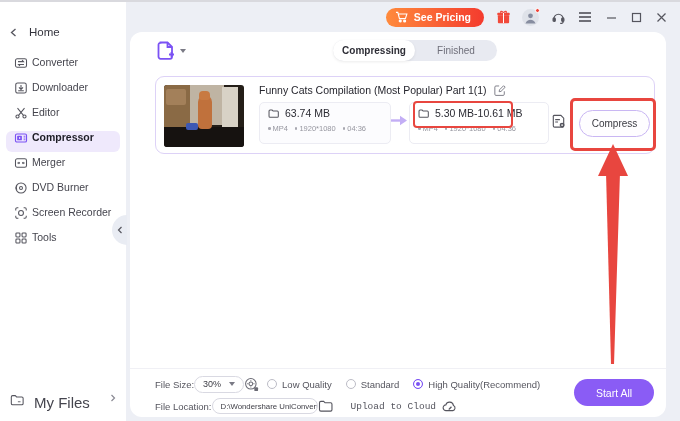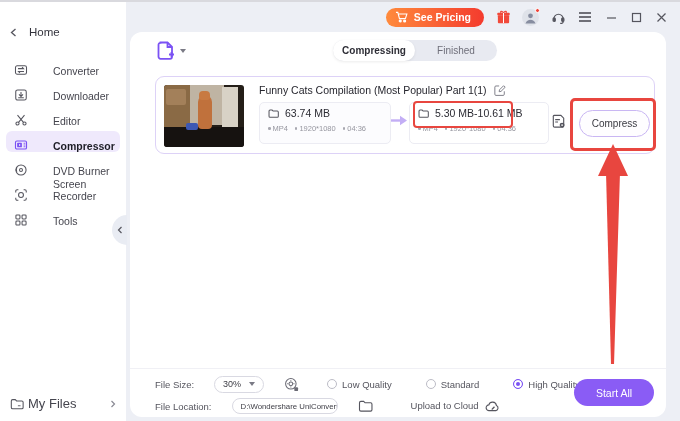--- a/index.html
+++ b/index.html
@@ -5,26 +5,26 @@
   * { margin:0; padding:0; box-sizing:border-box; }
   html,body { width:680px; height:421px; overflow:hidden; background:#edeff5;
               font-family:"Liberation Sans", sans-serif; }
   .app { position:relative; width:680px; height:421px; background:#edeff5; border-top:2px solid #d9d9de; }
 
   
   .sidebar { position:absolute; left:0; top:0; width:126px; height:421px; background:#ffffff; z-index:2; }
   .home-row { position:absolute; left:10px; top:24px; display:flex; align-items:center; gap:12px;
               font-size:11.5px; color:#33333c; cursor:pointer; }
   .side-nav { position:absolute; left:0; top:54px; width:126px; }
-  .side-item { display:flex; align-items:flex-end; gap:25px; height:21px; margin:0 6px 4px 6px;
+  .side-item { display:flex; align-items:flex-start; gap:4px; height:21px; margin:0 6px 4px 6px;
                padding-left:8px; border-radius:6px; font-size:10.5px; color:#45454e; cursor:pointer; }
   .side-item .sicon { width:14px; height:14px; display:flex; align-items:center; justify-content:center; }
   .side-item.active { background:#efe9fc; color:#1d1d26; font-weight:bold; }
-  .myfiles { position:absolute; left:10px; bottom:12px; width:106px; display:flex; align-items:center;
-             gap:4px; font-size:13px; color:#45454e; cursor:pointer; }
+  .myfiles { position:absolute; left:10px; bottom:12px; width:106px; display:flex; 
+             gap:10px; font-size:15px; color:#45454e; cursor:pointer; }
   .myfiles .spacer { flex:1; }
   .collapse-handle { position:absolute; left:112px; top:213px; width:15px; height:30px;
                      background:#e9ecf3; border-radius:15px 0 0 15px; display:flex; align-items:center;
                      justify-content:center; z-index:3; cursor:pointer; }
 
   
   .titlebar { position:absolute; left:126px; top:0; right:0; height:30px; display:flex;
               align-items:center; justify-content:flex-end; gap:11px; padding-right:12px; }
   .pricing-btn { display:flex; align-items:center; gap:6px; height:19px; padding:0 13px 0 9px;
                  border:none; border-radius:10px; background:linear-gradient(90deg,#ff8a3c,#f43b2e);
@@ -82,34 +82,34 @@
 
   
   .hl-size { position:absolute; left:413px; top:99px; width:100px; height:27px;
              border:2.5px solid #e8463f; border-radius:4px; z-index:5; pointer-events:none; }
   .hl-compress { position:absolute; left:570px; top:96px; width:86px; height:53px;
                  border:3px solid #e8463f; border-radius:5px; z-index:5; pointer-events:none; }
   .ann-arrow { position:absolute; left:594px; top:140px; z-index:5; pointer-events:none; }
 
   
   .fdivider { position:absolute; left:0; top:336px; width:536px; height:1px; background:#f0f0f5; }
-  .frow { position:absolute; left:25px; display:flex; align-items:center; gap:20px;
+  .frow { position:absolute; left:25px; display:flex; align-items:center; gap:0;
           font-size:9.5px; color:#55555e; }
   .frow1 { top:342px; height:20px; }
   .frow2 { top:364px; height:20px; }
   .pill { display:flex; align-items:center; justify-content:space-between; gap:6px;
           border:1px solid #d9d9e2; border-radius:10px; background:#fff; padding:2.5px 8px;
           font-size:9px; color:#3c3c44; cursor:pointer; }
   .pill.size { width:50px; }
   .pill.loc { width:106px; font-size:7.8px; white-space:nowrap; overflow:hidden; }
   .radio-group { display:flex; align-items:center; gap:5px; cursor:pointer; }
   .radio { width:10px; height:10px; border-radius:50%; border:1px solid #bcbcc6; background:#fff; }
   .radio.sel { border:1px solid #7b52f4; background:#7b52f4; box-shadow:inset 0 0 0 2px #fff; }
   .rg1 { margin-left:8px; } .rg2 { margin-left:14px; } .rg3 { margin-left:14px; }
-  .cloud-row { display:flex; align-items:flex-start; gap:6px; margin-left:18px; cursor:pointer; }
+  .cloud-row { display:flex; align-items:flex-end; gap:6px; margin-left:18px; cursor:pointer;font-family:Liberation Mono, monospace; }
   .start-all { position:absolute; left:444px; top:347px; width:80px; height:27px; border:none;
                border-radius:14px; background:#8a5cf5; color:#fff; font-size:10.5px; cursor:pointer;
                font-family:"Liberation Sans", sans-serif; }
   svg { display:block; }
 </style>
 </head>
 <body>
 
 <div class="app">
 
@@ -155,20 +155,30 @@
       <div class="side-item active">
         <span class="sicon">
           <svg width="14" height="14" viewBox="0 0 16 16">
               <rect x="1.7" y="3.4" width="12.6" height="9.2" rx="1.6" fill="none" stroke="#7b52f4" stroke-width="1.3"></rect>
               <rect x="3.6" y="5.3" width="5.4" height="5.4" rx="0.8" fill="#7b52f4"></rect>
               <path d="M5.7 6.8v2.4l2-1.2z" fill="#fff"></path>
               <path d="M11 6h2M11 8h2M11 10h2" stroke="#7b52f4" stroke-width="1"></path>
             </svg>
         </span>
         <span>Compressor</span>
+      </div>
+      <div class="side-item">
+        <span class="sicon">
+          <svg width="14" height="14" viewBox="0 0 16 16" fill="none" stroke="#55555e" stroke-width="1.2">
+              <rect x="1.7" y="3.2" width="12.6" height="9.6" rx="2"></rect>
+              <path d="M3.8 8h2.6M12.2 8H9.6"></path>
+              <path d="M6.4 8l-1.2-1.1M6.4 8l-1.2 1.1M9.6 8l1.2-1.1M9.6 8l1.2 1.1"></path>
+            </svg>
+        </span>
+        <span>Merger</span>
       </div>
       <div class="side-item">
         <span class="sicon">
           <svg width="14" height="14" viewBox="0 0 16 16" fill="none" stroke="#55555e" stroke-width="1.2">
               <circle cx="8" cy="8" r="5.8"></circle>
               <circle cx="8" cy="8" r="1.7"></circle>
               <path d="M3.4 5.2C2.4 6.6 2.6 9 3.3 10"></path>
             </svg>
         </span>
         <span>DVD Burner</span>

